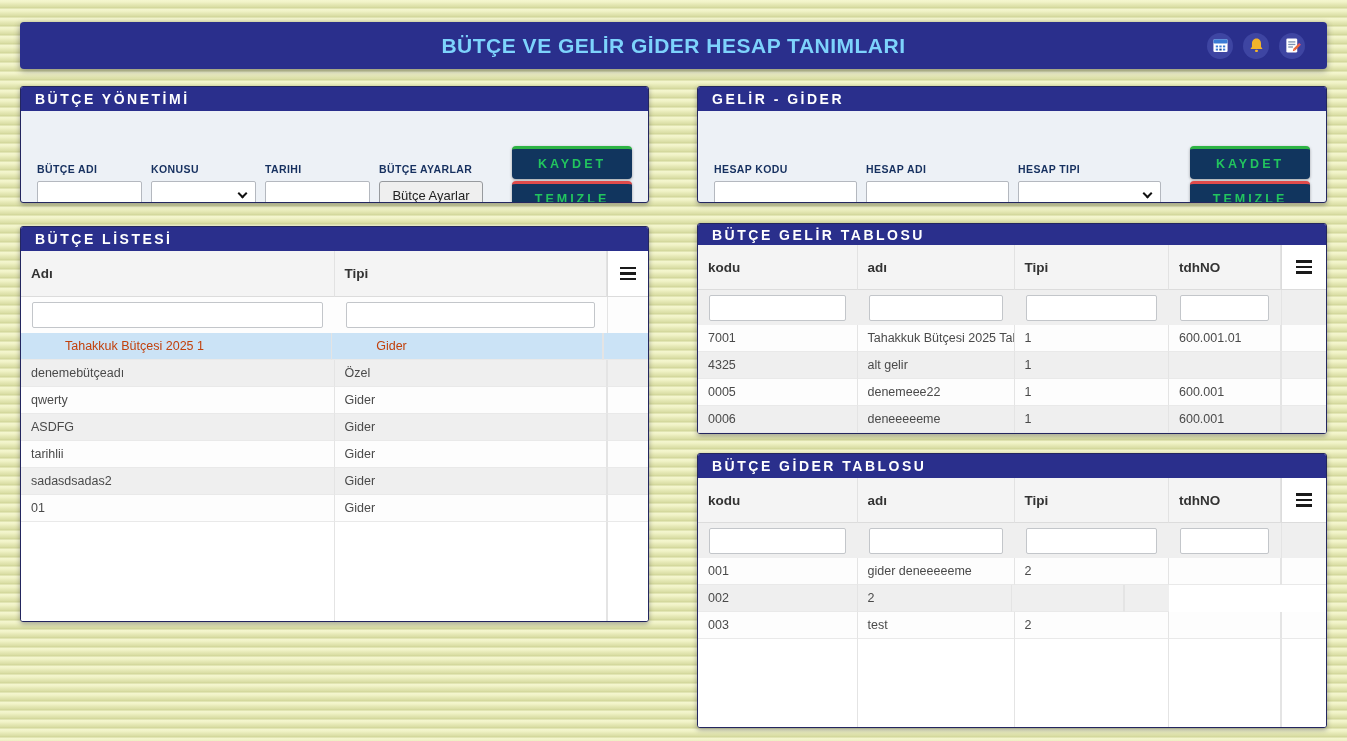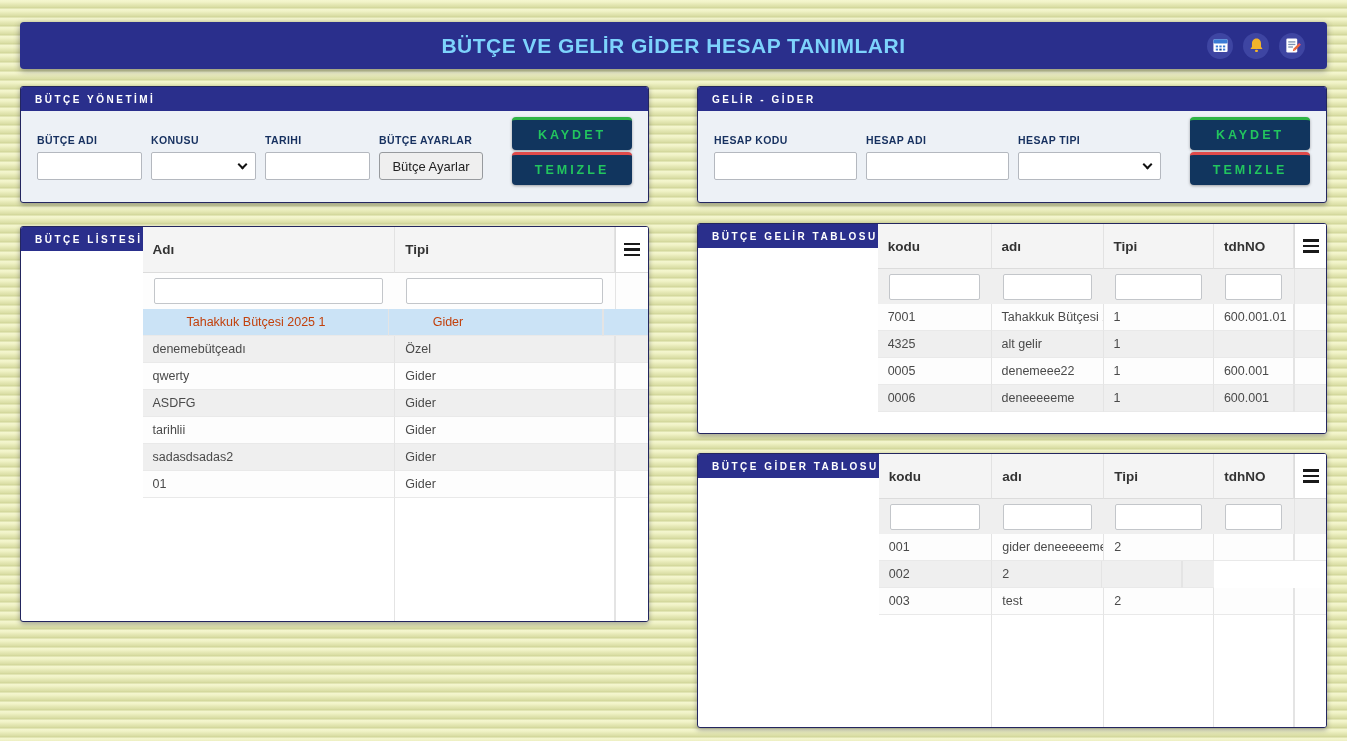--- a/index.html
+++ b/index.html
@@ -28,25 +28,25 @@
   .columns { display:flex; justify-content:space-between; align-items:flex-start; }
   .col-left  { width:629px; }
   .col-right { width:630px; }
 
   
   .panel {
     border:1px solid #23265f; border-radius:3px; overflow:hidden;
     box-shadow:0 2px 5px rgba(40,40,60,.4); background:#fff;
   }
   .panel-header {
-    height:24px; background:#2a2f8c; color:#fff; font-size:10px; font-weight:bold;
+    height:24px; background:#2a2f8c; color:#fff; font-size:14px; font-weight:bold;
     letter-spacing:2.5px; display:flex; align-items:center; padding-left:14px;
   }
   .form-panel { height:117px; background:#edf1f6; }
-  .form-body { display:flex; padding:0 16px 0 16px; }
+  .form-body { display:flex; padding:0 16px 0 16px;margin-top:29px; }
   .field { margin-top:23px; margin-right:9px; }
   .field label {
     display:block; font-size:10.5px; font-weight:bold; color:#16305f;
     letter-spacing:.4px; margin-bottom:6px;
   }
   .field input, .field select {
     height:28px; border:1px solid #b4b8bf; border-radius:2px; background:#fff;
     font-size:13px; padding:0 6px; width:105px; color:#333;
   }
   .col-right .field input, .col-right .field select { width:143px; }
@@ -63,21 +63,21 @@
   .btn-col { margin-left:auto; padding-top:6px; display:flex; flex-direction:column; gap:2px; }
   .action-btn {
     width:120px; height:33px; background:#11355e; color:#22c55e; border:none; border-radius:4px;
     font-size:12.5px; font-weight:bold; letter-spacing:3px; cursor:pointer;
     border-top:3px solid transparent; box-shadow:0 1px 3px rgba(0,0,0,.35); font-family:inherit;
   }
   .action-btn.save  { border-top-color:#2eb445; }
   .action-btn.clear { border-top-color:#e04b4b; }
 
   
-  .table-panel { display:flex; }
+  .table-panel { display:flex; flex-direction:column; }
   .grid { display:flex; flex-direction:column; flex:1; background:#fff; }
   .grid-head { display:flex; }
   .hcell {
     background:#f4f4f4; font-size:13.5px; font-weight:bold; color:#333;
     display:flex; align-items:center; padding-left:10px;
     border-bottom:1px solid #dcdcdc; border-right:1px solid #e2e2e2;
   }
   .hcell.icon-cell {
     background:#fff; justify-content:center; padding-left:0;
     border-right:none; border-left:1px solid #dcdcdc;

